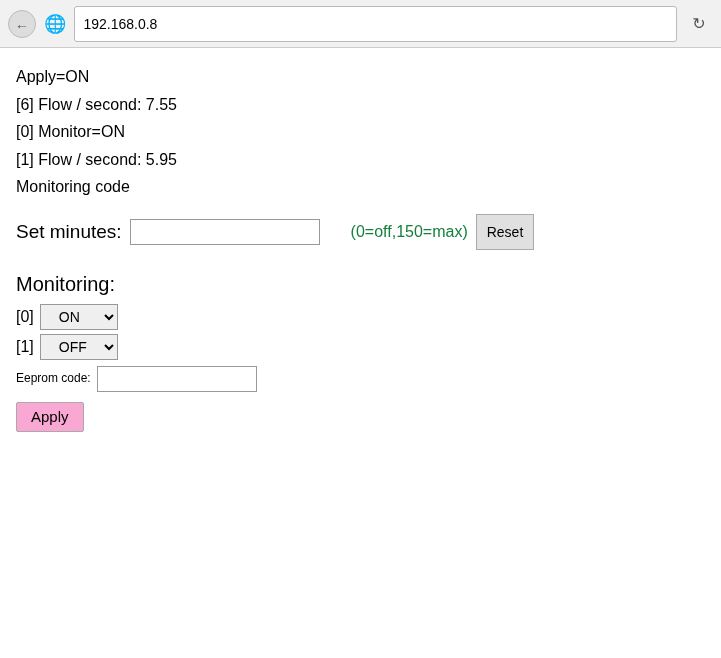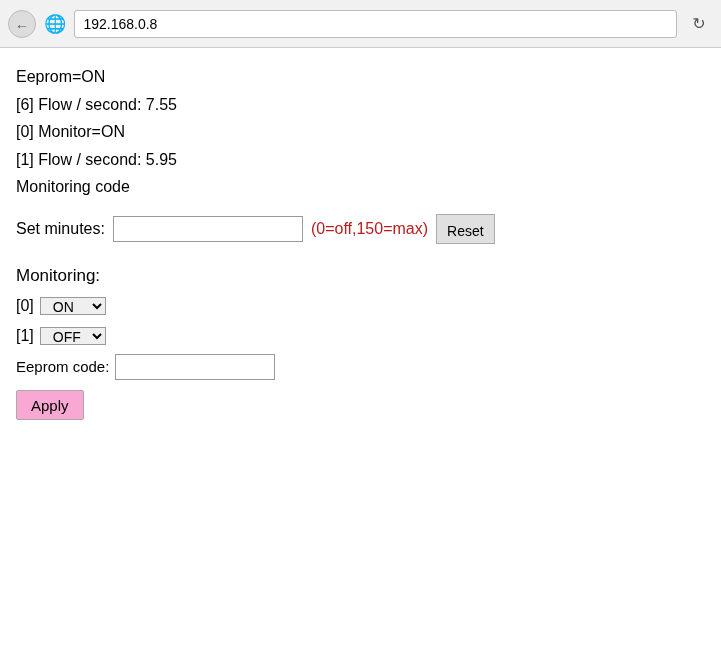--- a/index.html
+++ b/index.html
@@ -37,21 +37,21 @@
       cursor: pointer;
       display: flex;
       align-items: center;
       justify-content: center;
       font-size: 14px;
       color: #555;
     }
 
     .address-bar {
       flex: 1;
-      height: 28px;
+      height: 36px;
       border: 1px solid #bbb;
       border-radius: 3px;
       padding: 0 8px;
       font-size: 14px;
       background: #fff;
       outline: none;
     }
 
     .reload-btn {
       width: 28px;
@@ -83,21 +83,21 @@
     }
 
     .form-row {
       display: flex;
       align-items: center;
       gap: 8px;
       margin-top: 14px;
     }
 
     .form-label {
-      font-size: 16px;
+      font-size: 19px;
       white-space: nowrap;
     }
 
     .text-input {
       height: 26px;
       border: 1px solid #999;
       padding: 0 4px;
       font-size: 14px;
       outline: none;
     }
@@ -105,70 +105,71 @@
     .text-input-medium {
       width: 190px;
     }
 
     .text-input-small {
       width: 160px;
     }
 
     .hint-text {
       font-size: 16px;
-      color: #b91c1c;
+      color: #15803d;
+      margin-left: 23px;
     }
 
     .reset-btn {
-      height: 30px;
+      height: 36px;
       padding: 8px 10px;
       background: #e0e0e0;
       border: 1px solid #aaa;
       font-size: 14px;
       cursor: pointer;
     }
 
     .monitoring-section {
       margin-top: 18px;
     }
 
     .monitoring-label {
-      font-size: 17px;
+      font-size: 20px;
       margin-bottom: 4px;
       display: block;
     }
 
     .monitor-row {
       display: flex;
       align-items: center;
       gap: 6px;
       margin-bottom: 4px;
     }
 
     .monitor-index {
       font-size: 16px;
     }
 
     .monitor-select {
-      height: 18px;
+      height: 26px;
       border: 1px solid #999;
       font-size: 14px;
-      padding: 0 8px;
+      padding: 0 14px;
       cursor: pointer;
     }
 
     .eeprom-row {
       display: flex;
       align-items: center;
       gap: 6px;
       margin-top: 6px;
     }
 
     .eeprom-label {
-      font-size: 15px;
+      font-size: 12px;
     }
 
     .apply-btn {
       margin-top: 10px;
       height: 30px;
       padding: 0 14px;
       background: #f9a8d4;
       border: 1px solid #aaa;
       font-size: 15px;
       cursor: pointer;
@@ -188,21 +189,21 @@
   </button>
   <span class="globe-icon">🌐</span>
   <input class="address-bar" type="text" value="192.168.0.8" style="">
   <button class="reload-btn">
     <span>↻</span>
   </button>
 </div>
 
 <div class="page-content">
 
-  <span class="status-line">Eeprom=ON</span>
+  <span class="status-line">Apply=ON</span>
   <span class="status-line">[6] Flow / second: 7.55</span>
   <span class="status-line">[0] Monitor=ON</span>
   <span class="status-line">[1] Flow / second: 5.95</span>
   <span class="status-line">Monitoring code</span>
 
   <div class="form-row section-gap">
     <label class="form-label">Set minutes:</label>
     <input class="text-input text-input-medium" type="text" style="">
     <span class="hint-text">(0=off,150=max)</span>
     <button class="reset-btn">Reset</button>

